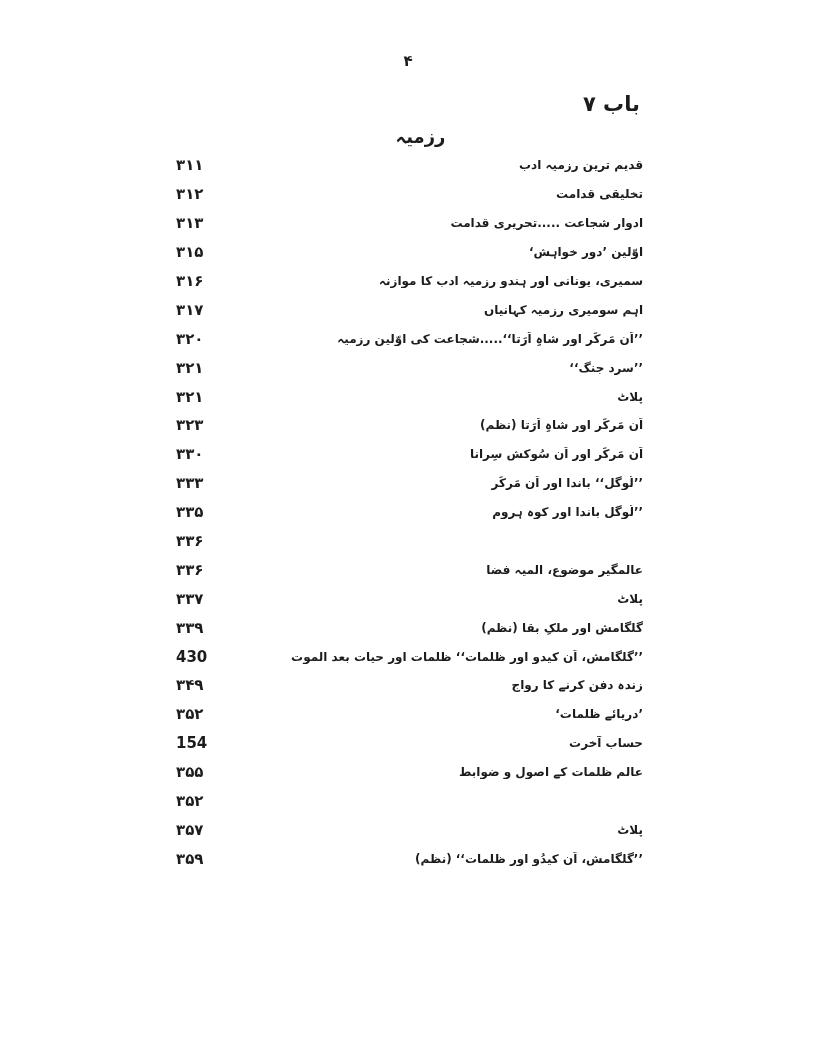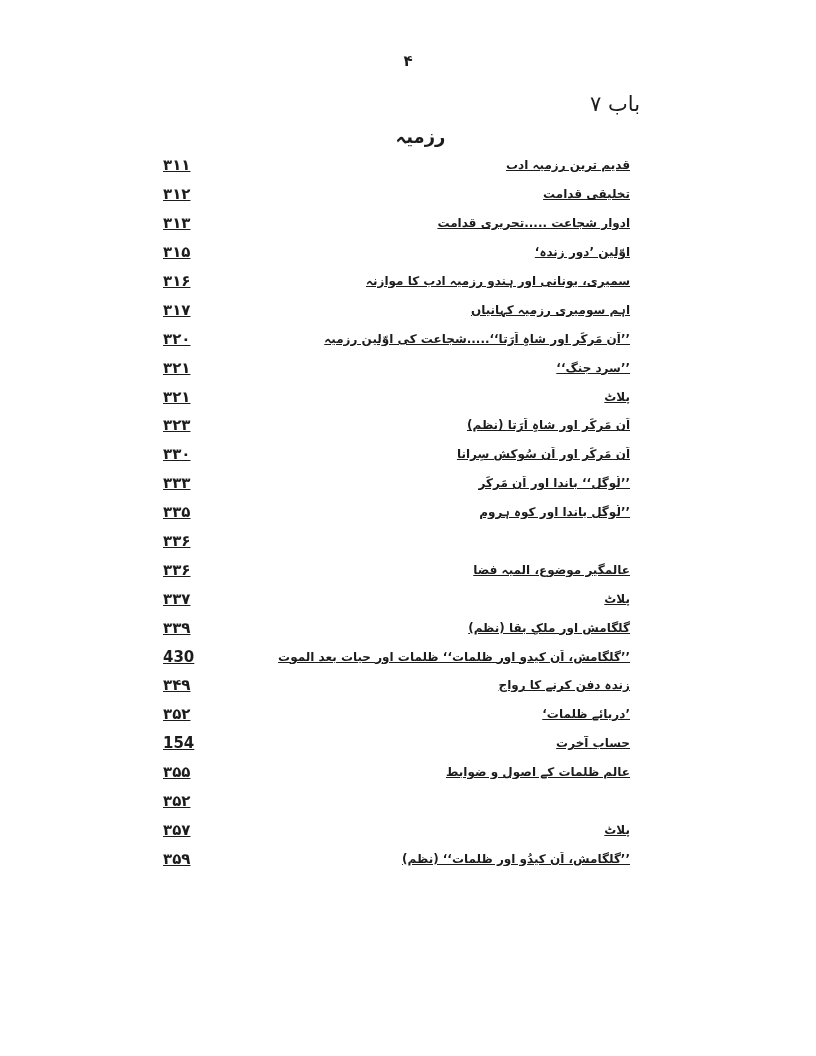--- a/index.html
+++ b/index.html
@@ -24,38 +24,37 @@
     text-align: center;
     font-size: 15px;
     font-weight: bold;
   }
   .chapter-heading {
     position: absolute;
     top: 92px;
     right: 176px;
     direction: rtl;
     font-size: 21px;
-    font-weight: normal;
+    font-weight: bold;
   }
   .section-heading {
     position: absolute;
     top: 126px;
     left: 187px;
     width: 467px;
     text-align: center;
     direction: rtl;
     font-size: 18px;
     font-weight: bold;
   }
   .toc {
     position: absolute;
     top: 151px;
-    left: 163px;
+    left: 176px;
     width: 467px;
-    text-decoration: underline;
   }
   .toc-row {
     display: flex;
     justify-content: space-between;
     align-items: center;
     height: 28.9px;
   }
   .toc-num {
     direction: rtl;
     font-size: 15px;
@@ -92,21 +91,21 @@
       <div class="toc-row">
         <span class="toc-num">۳۱۲</span>
         <span class="toc-title">تخلیقی قدامت</span>
       </div>
       <div class="toc-row">
         <span class="toc-num">۳۱۳</span>
         <span class="toc-title">ادوارِ شجاعت .....تحریری قدامت</span>
       </div>
       <div class="toc-row">
         <span class="toc-num">۳۱۵</span>
-        <span class="toc-title">اوّلین ’دورِ زندہ‘</span>
+        <span class="toc-title">اوّلین ’دورِ خواہش‘</span>
       </div>
       <div class="toc-row">
         <span class="toc-num">۳۱۶</span>
         <span class="toc-title">سمیری، یونانی اور ہندو رزمیہ ادب کا موازنہ</span>
       </div>
       <div class="toc-row">
         <span class="toc-num">۳۱۷</span>
         <span class="toc-title">اہم سومیری رزمیہ کہانیاں</span>
       </div>
       <div class="toc-row">

